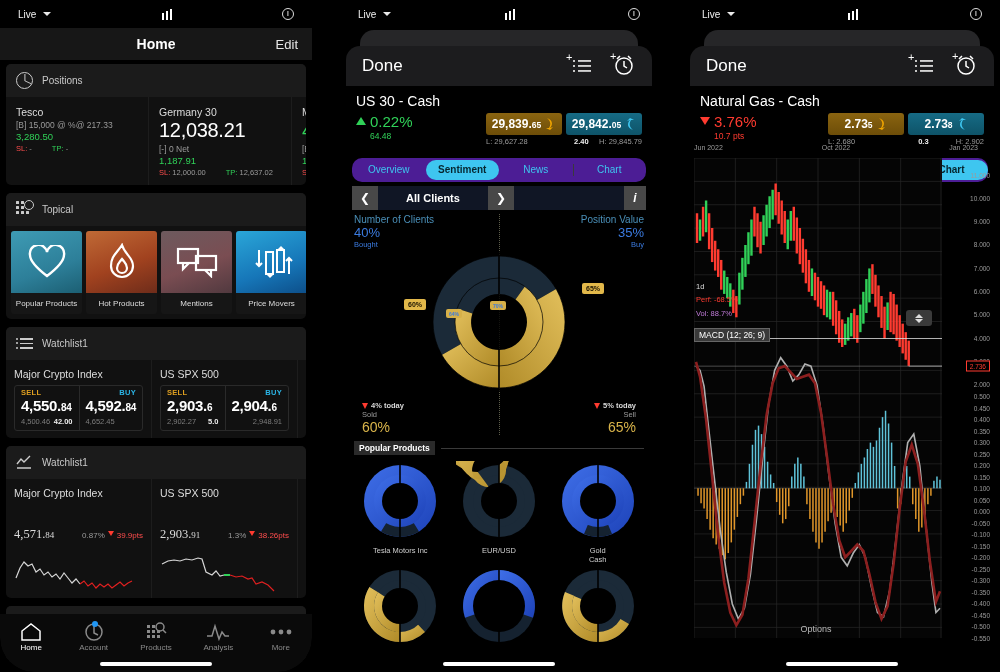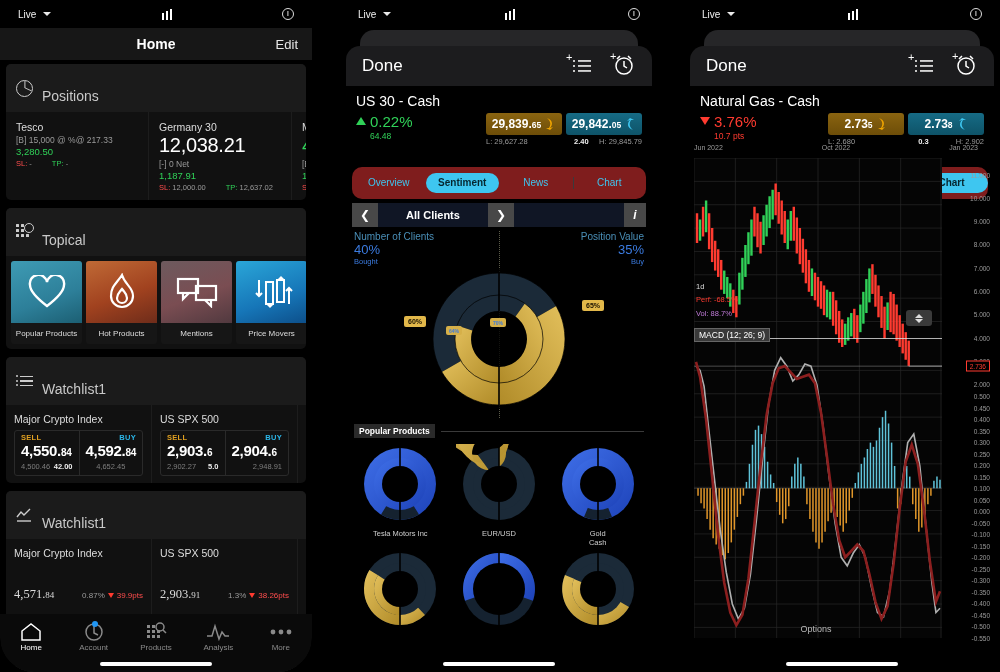--- a/index.html
+++ b/index.html
@@ -34,21 +34,21 @@
                     width:112px; height:4px; background:#fff; border-radius:3px; }
 
   
   .nav1 { height:32px; display:flex; align-items:center; justify-content:center;
           background:#171717; color:#fff; font-size:14px; font-weight:600; position:relative; }
   .nav1 .edit { position:absolute; right:14px; font-weight:400; font-size:13px; color:#e8e8e8; }
   .p1body { background:#000; height:612px; overflow:hidden; padding-top:4px; }
 
   .card { background:#111; margin:0 6px 8px 6px; border-radius:5px; overflow:hidden; }
   .card-hd { display:flex; align-items:center; gap:9px; padding:8px 10px; background:#1b1b1b; }
-  .card-hd .ttl { color:#c9c9c9; font-size:14px;margin-top:16px; }
+  .card-hd .ttl { color:#c9c9c9; font-size:10px; }
   .ic { width:17px; height:17px; position:relative; flex:none; }
   .ic-pie { border:1.3px solid #ccc; border-radius:50%; }
   .ic-pie::before{content:"";position:absolute;left:50%;top:50%;width:1.2px;height:7px;background:#ccc;transform:translate(-50%,-100%);}
   .ic-pie::after{content:"";position:absolute;left:50%;top:50%;width:6.5px;height:1.2px;background:#ccc;transform:translateY(-50%) rotate(25deg);transform-origin:left center;}
   .ic-grid { display:grid; grid-template-columns:repeat(3,3px); grid-template-rows:repeat(3,3px); gap:2px; }
   .ic-grid b { background:#ccc; width:3px;height:3px;border-radius:.5px; display:block;}
   .ic-grid::after{content:"";position:absolute;right:-1px;top:-1px;width:8px;height:8px;border:1.3px solid #ccc;border-radius:50%;background:#1b1b1b;}
   .ic-list { display:flex; flex-direction:column; gap:3px; justify-content:center; }
   .ic-list b { display:block; height:1.5px; background:#ccc; width:13px; margin-left:4px; position:relative;}
   .ic-list b::before{content:"";position:absolute;left:-4px;top:-0.5px;width:2px;height:2px;background:#ccc;border-radius:50%;}
@@ -88,21 +88,21 @@
   .qh.buy .lbl { color:#2bb6e8; text-align:right; }
   .qh .v { color:#fff; font-size:15px; font-weight:600; letter-spacing:-.3px; }
   .qh .v small { font-size:10px; }
   .qh .f { font-size:7.5px; color:#7e7e7e; margin-top:3px; display:flex; justify-content:space-between; }
   .qh .f b { color:#efefef; }
 
   .spark { padding:8px 8px 4px 8px; min-width:146px; border-right:1px solid #1d1d1d; }
   .spark .nm { color:#ddd; font-size:10.5px; }
   .spark .ln { display:flex; align-items:baseline; justify-content:space-between; margin-top:2px;}
   .spark .pv { color:#dcdcdc; font-size:12.5px;font-family:Liberation Serif, serif; } .spark .pv small{font-size:9px;}
-  .spark .ch { font-size:8px; color:#9b9b9b; display:flex; align-items:center; gap:3px;margin-top:30px;}
+  .spark .ch { font-size:8px; color:#9b9b9b; display:flex; gap:3px;margin-top:30px;}
   .spark .ch .dn { color:#ff4d4d; }
   .spark .ch .tri { width:0;height:0;border-left:3px solid transparent;border-right:3px solid transparent;border-top:5px solid #ff3b30; }
   .spark svg { display:block; margin-top:6px; }
 
   .tabbar { position:absolute; bottom:0; left:0; right:0; height:58px; background:#0a0a0a;
             display:flex; align-items:flex-start; padding-top:7px; border-radius:0 0 34px 34px;}
   .tb { flex:1; text-align:center; color:#8a8a8a; font-size:8px; }
   .tb.active { color:#fff; }
   .tb .gi { height:22px; display:flex; align-items:center; justify-content:center; position:relative;}
   .tb .dot { position:absolute; right:27px; top:0; width:6px; height:6px; border-radius:50%; background:#2196f3;}
@@ -127,21 +127,21 @@
   .px-pair { display:flex; flex-direction:column; align-items:flex-end; }
   .px-btns { display:flex; gap:4px; }
   .px-btn { width:76px; height:22px; border-radius:3px; display:flex; align-items:center; justify-content:center; gap:3px;
             font-size:12px; font-weight:600; color:#fff; }
   .px-btn small { font-size:8.5px; }
   .px-btn.sell { background:linear-gradient(180deg,#8a6410,#6d4d08); }
   .px-btn.buy  { background:linear-gradient(180deg,#166b85,#0e5368); }
   .px-meta { display:flex; justify-content:space-between; width:156px; font-size:7.5px; color:#9b9b9b; margin-top:2px; }
   .px-meta b { color:#f0f0f0;padding-left:36px; }
 
-  .tabs { margin:21px 6px 0 6px; height:32px; background:#7f1d1d; border-radius:10px; display:flex; align-items:center; }
+  .tabs { margin:12px 6px 0 6px; height:24px; background:#4c1d95; border-radius:10px; display:flex; align-items:center; }
   .tab { flex:1; text-align:center; font-size:10px; color:#3ec6f0; border-radius:10px; line-height:20px; height:20px; }
   .tab.active { background:#3ec6f0; color:#06262f; font-weight:600; }
   .tab.sep { position:relative; }
   .tab.sep::before{content:"";position:absolute;left:0;top:4px;bottom:4px;width:1px;background:#3a3a3c;}
 
   .clientbar { margin:4px 6px 0 6px; height:24px; background:#101625; display:flex; align-items:center; }
   .cbtn { width:26px; height:24px; background:#484848; color:#fff; display:flex; align-items:center; justify-content:center; font-size:12px; }
   .cbtn-i { margin-left:auto; width:22px; background:#484848; font-weight:700; font-style:italic; }
   .clientbar .lbl { flex:0 0 auto; width:110px; text-align:center; color:#fff; font-size:11px; font-weight:700; }
 
@@ -325,21 +325,21 @@
                 <div class="lbl">SELL</div>
                 <div class="v"><span>4,550.</span><small>84</small></div>
                 <div class="f">
                       <span>4,500.46</span>
                       <b>42.00</b>
                     </div>
               </div>
               <div class="qh buy">
                 <div class="lbl">BUY</div>
                 <div class="v"><span>4,592.</span><small>84</small></div>
-                <div class="f" style="justify-content:center">
+                <div class="f" style="justify-content:flex-start">
                       <span>4,652.45</span>
                     </div>
               </div>
             </div>
           </div>
           <div class="qc">
             <div class="nm">US SPX 500</div>
             <div class="qbox">
               <div class="qh sell">
                 <div class="lbl">SELL</div>
@@ -631,20 +631,38 @@
                     <stop offset="1" stop-color="#b08b28"></stop>
                   </linearGradient>
             </defs>
           </svg>
           <div class="pill" style="left:50px;top:50px">60%</div>
           <div class="pill" style="right:40px;top:34px">65%</div>
           <div class="pill sm" style="left:92px;top:60px">64%</div>
           <div class="pill sm" style="left:136px;top:52px">70%</div>
         </div>
 
+        <div class="foot">
+          <div>
+            <div class="ft">
+                  <span class="tri"></span>
+                  <span>4% today</span>
+                </div>
+            <div class="lb2">Sold</div>
+            <div class="pc2">60%</div>
+          </div>
+          <div class="r">
+            <div class="ft" style="justify-content:flex-end">
+                  <span class="tri"></span>
+                  <span>5% today</span>
+                </div>
+            <div class="lb2">Sell</div>
+            <div class="pc2">65%</div>
+          </div>
+        </div>
       </div>
 
       <div class="sec-title">
         <span class="tx">Popular Products</span>
         <span class="rule"></span>
       </div>
 
       <div class="pp-grid">
         <div class="pp">
           <svg width="86" height="80" viewBox="0 0 86 80">

